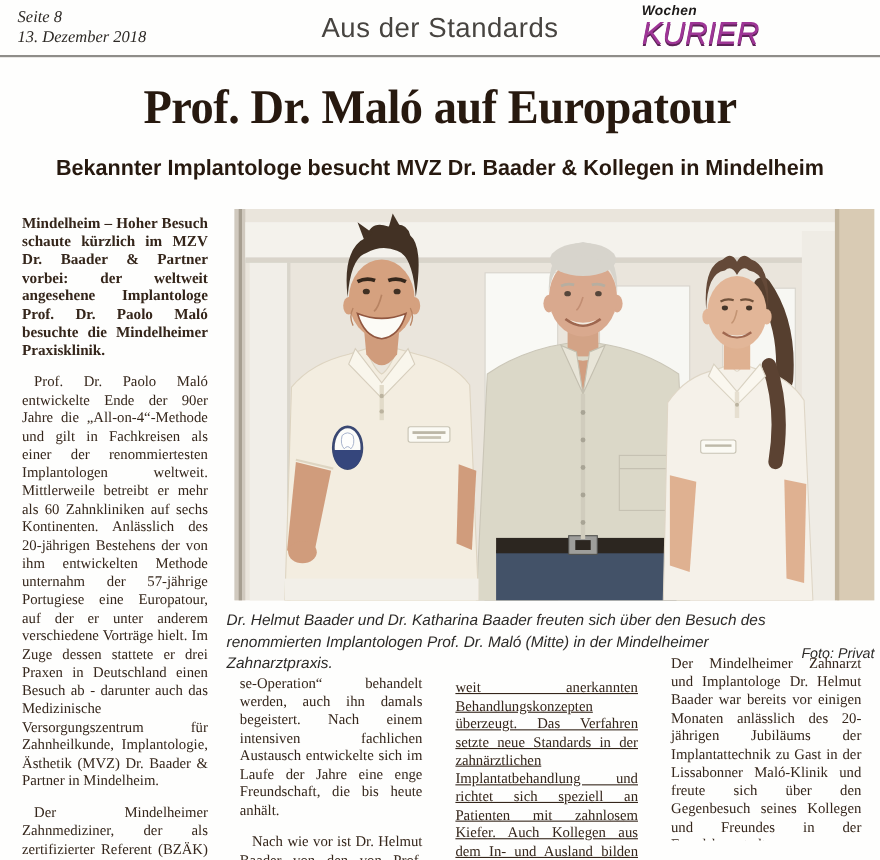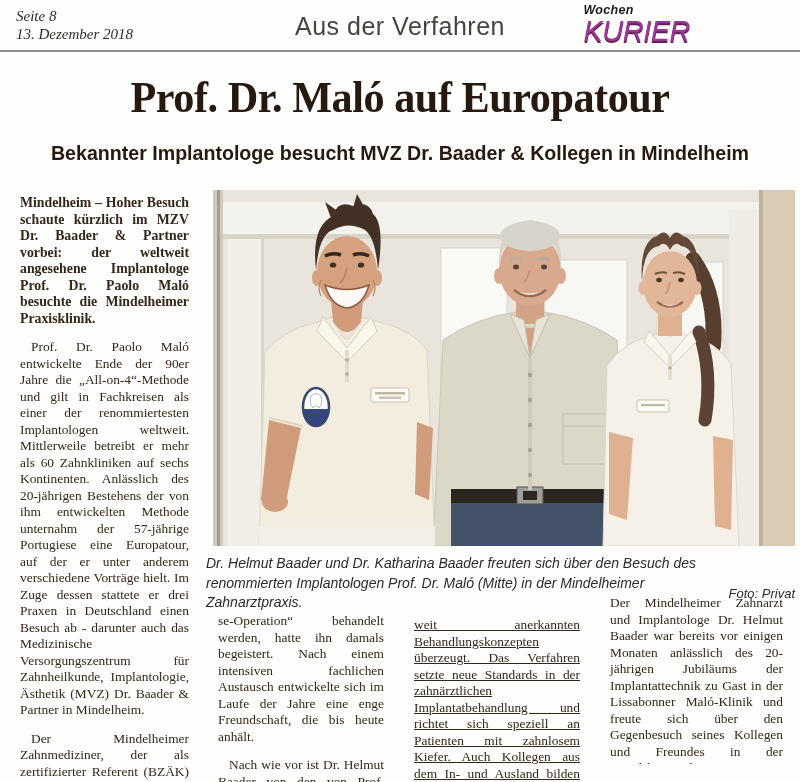--- a/index.html
+++ b/index.html
@@ -52,21 +52,21 @@
 </head>
 <body>
 
 <div id="page">
 
   <div class="masthead">
     <div class="dateline">
       <div>Seite 8</div>
       <div>13. Dezember 2018</div>
     </div>
-    <div class="section-title">Aus der Verfahren</div>
+    <div class="section-title">Aus der Standards</div>
     <div class="logo">
       <div class="logo-top">Wochen</div>
       <div class="logo-main">KURIER</div>
     </div>
   </div>
   <div class="mast-rule"></div>
 
   <div class="headline">Prof. Dr. Maló auf Europatour</div>
   <div class="subheadline">Bekannter Implantologe besucht MVZ Dr. Baader &amp; Kollegen in Mindelheim</div>
 
@@ -192,21 +192,21 @@
       <rect width="582" height="356" fill="#f5e8d5" opacity="0.05"></rect>
     </svg>
   </div>
 
   <div class="caption">
     <span class="credit">Foto: Privat</span>
     <span>Dr. Helmut Baader und Dr. Katharina Baader freuten sich über den Besuch des renommierten Implantologen Prof. Dr. Maló (Mitte) in der Mindelheimer Zahnarztpraxis.</span>
   </div>
 
   <div class="col" id="col2">
-    <p>se-Operation“ behandelt werden, hatte ihn damals begeistert. Nach einem intensiven fachlichen Austausch entwickelte sich im Laufe der Jahre eine enge Freundschaft, die bis heute anhält.</p>
+    <p>se-Operation“ behandelt werden, auch ihn damals begeistert. Nach einem intensiven fachlichen Austausch entwickelte sich im Laufe der Jahre eine enge Freundschaft, die bis heute anhält.</p>
     <p class="ind">Nach wie vor ist Dr. Helmut Baader von den von Prof. Maló entwickelten und heute welt-</p>
   </div>
   <div class="col" id="col3">
     <p>weit anerkannten Behandlungskonzepten überzeugt. Das Verfahren setzte neue Standards in der zahnärztlichen Implantatbehandlung und richtet sich speziell an Patienten mit zahnlosem Kiefer. Auch Kollegen aus dem In- und Ausland bilden sich regelmäßig im MVZ Dr. Baader &amp; Kollegen in der Kreisstadt weiter.</p>
   </div>
   <div class="col" id="col4">
     <p>Der Mindelheimer Zahnarzt und Implantologe Dr. Helmut Baader war bereits vor einigen Monaten anlässlich des 20-jährigen Jubiläums der Implantattechnik zu Gast in der Lissabonner Maló-Klinik und freute sich über den Gegenbesuch seines Kollegen und Freundes in der Frundsbergstadt.</p>
     <p class="byline">Michaela Breuninger</p>
   </div>
 

